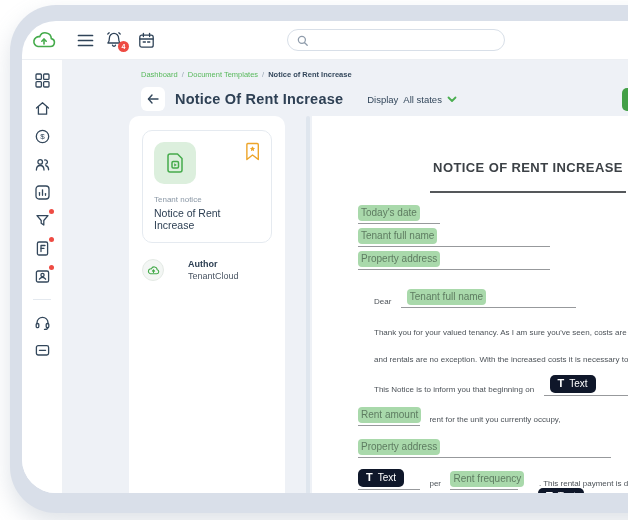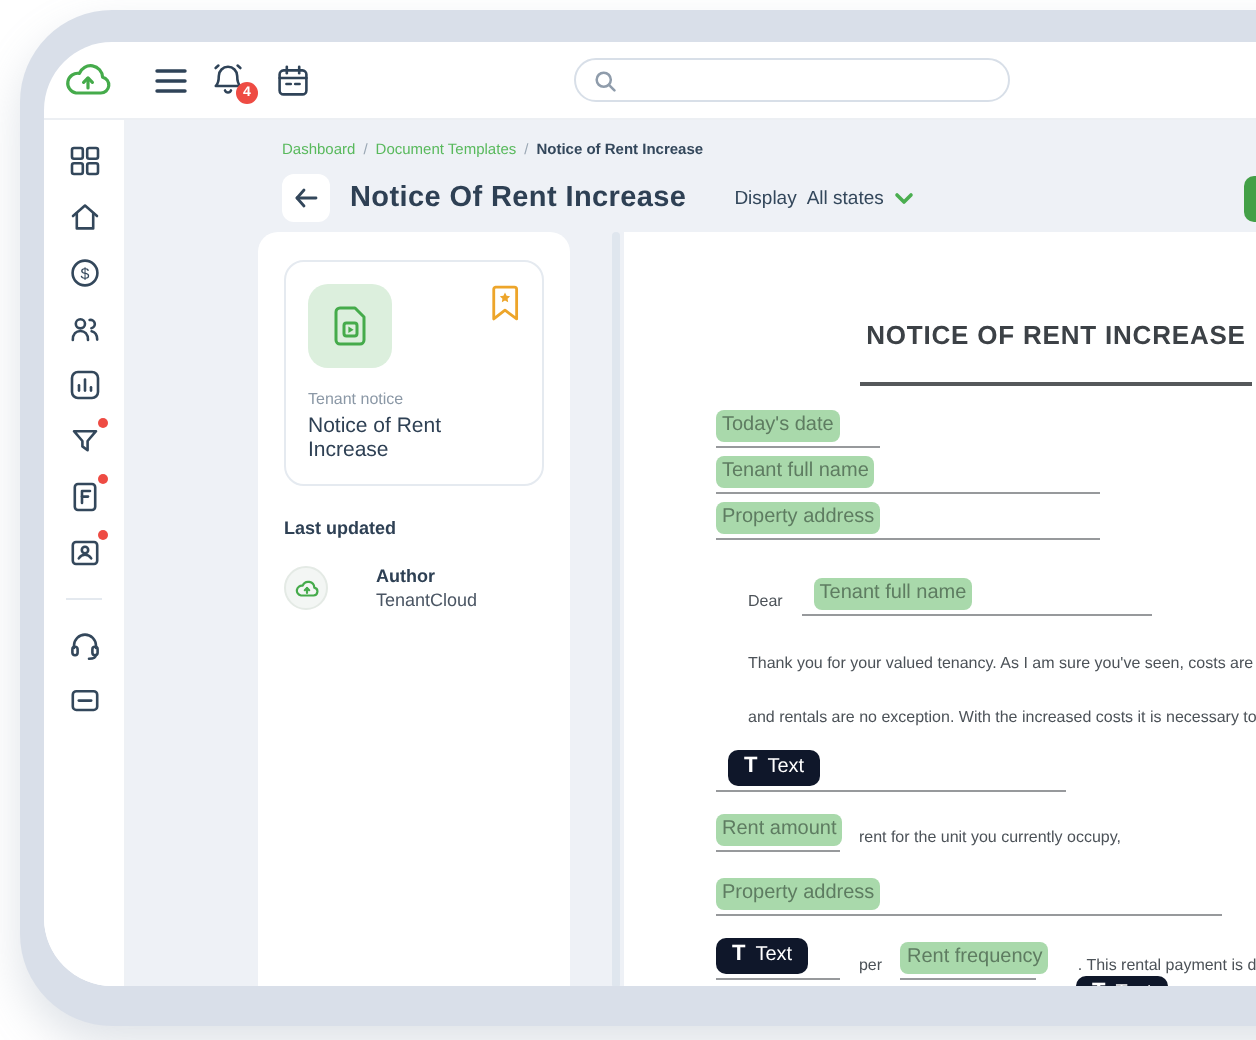--- a/index.html
+++ b/index.html
@@ -251,21 +251,20 @@
                 <svg width="15" height="19" viewBox="0 0 16 20" fill="none" stroke="#eda52a" stroke-width="1.5" stroke-linejoin="round">
                   <path d="M3 1.5 h10 a1.2 1.2 0 0 1 1.2 1.2 V18.5 L8 13.8 2 18.5 V2.7 A1.2 1.2 0 0 1 3 1.5 z"></path>
                   <path d="M8 4.4 l.85 1.7 1.9.3 -1.38 1.33 .33 1.9 -1.7-.9 -1.7.9 .33-1.9 L5.25 6.4 l1.9-.3 z" fill="#eda52a" stroke="none"></path>
                 </svg>
               </button>
               <div class="tcard-cat">Tenant notice</div>
               <div class="tcard-title">Notice of Rent Increase</div>
             </div>
 
             <div class="meta">
-              <div class="meta-label">Last updated</div>
             </div>
 
             <div class="author-row">
               <div class="avatar">
                 <svg width="13" height="9" viewBox="0 0 26 18" fill="none" stroke="#45ab4b" stroke-width="2.2" stroke-linecap="round" stroke-linejoin="round">
                   <path d="M7 15.5 h12.4 a4 4 0 0 0 .9-7.9 A6 6 0 0 0 8.7 5.7 A4.6 4.6 0 0 0 7 15.5 z"></path>
                   <path d="M13 13 V8.2"></path>
                     <path d="M10.8 10.2 13 8 l2.2 2.2"></path>
                 </svg>
               </div>
@@ -300,20 +299,21 @@
                 <span class="btxt gapr">Dear</span>
                 <span class="fline w175">
                   <span class="chip green onl">Tenant full name</span>
                 </span>
               </div>
 
               <div class="drow mt13"><span class="btxt">Thank you for your valued tenancy. As I am sure you've seen, costs are increasing</span></div>
               <div class="drow mt9"><span class="btxt">and rentals are no exception. With the increased costs it is necessary to increase</span></div>
 
               <div class="drow mt12">
+                <span class="btxt gapr">This Notice is to inform you that beginning on</span>
                 <span class="fline w175">
                   <span class="chip orange onl">
                     <span class="tglyph">T</span><span>Text</span>
                   </span>
                 </span>
               </div>
 
               <div class="drow mt12">
                 <span class="fline w62">
                   <span class="chip green onl l0">Rent amount</span>

